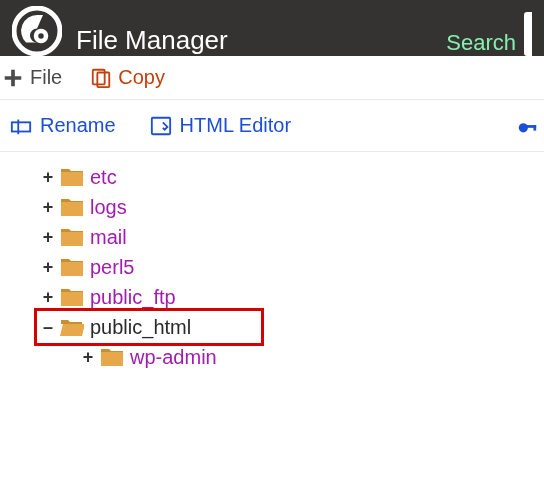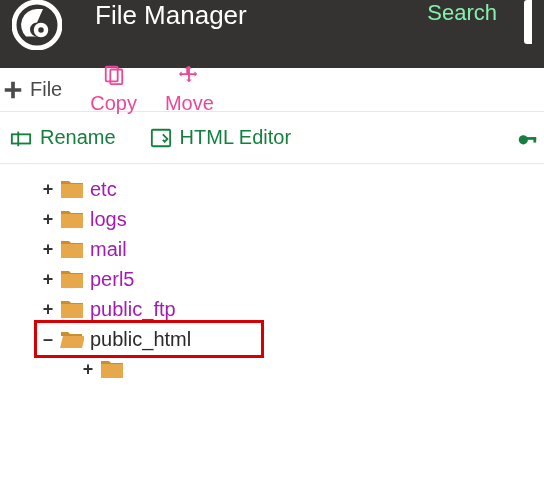--- a/index.html
+++ b/index.html
@@ -1,34 +1,34 @@
 <!DOCTYPE html>
 <html><head>
   <meta charset="utf-8">
   <style>
     * { margin:0; padding:0; box-sizing:border-box; }
     body { font-family:"Helvetica Neue",Arial,sans-serif; width:544px; height:504px; overflow:hidden; background:#fff; color:#555; }
 
     
-    .header { background:#353232; display:flex; align-items:flex-start; height:68px; padding:0 12px;gap:19px; }
+    .header { background:#353232; display:flex; align-items:flex-end; height:56px; padding:0 12px; }
     .logo { width:50px; height:50px; margin-right:14px; }
     .logo svg { display:block; }
     .app-title { color:#fff; font-size:26px; font-weight:400; flex:1; }
     .search { color:#86efac; font-size:22px; margin-right:8px; }
     .search-box { width:8px; height:44px; background:#fff; border-radius:3px 0 0 3px; }
 
     
     .toolbar { display:flex; align-items:center; height:44px; border-bottom:1px solid #e8e8e8; padding-left:2px; gap:28px; }
     .tb-item { display:flex; align-items:center; font-size:20px; gap:6px; color:#4a4a4a; }
-    .tb-item.disabled { color:#ec4899;flex-direction:column; }
+    .tb-item.disabled { color:#c2410c; }
     .icon { display:inline-flex; align-items:center; justify-content:center; width:22px; height:22px; }
     .icon svg { width:100%; height:100%; fill:currentColor; }
 
     .toolbar2 { display:flex; align-items:center; height:52px; padding-left:10px; gap:34px; border-bottom:1px solid #e8e8e8; }
-    .tb2-item { display:flex; align-items:center; gap:8px; font-size:20px; color:#15803d;justify-content:center; }
+    .tb2-item { display:flex; align-items:center; gap:8px; font-size:20px; color:#1d4ed8;justify-content:center; }
 
     
     .tree { padding:10px 0 0 18px; font-size:20px; line-height:1.0; }
     .tree-row { display:flex; align-items:center; padding:5px 0; }
     .expander { width:16px; text-align:center; font-weight:700; color:#343434; margin-right:4px; font-size:18px;}
     .folder-icon { width:24px; height:20px; margin-right:6px; position:relative; }
     .folder-icon svg { display:block; width:100%; height:100%; }
     .folder-label { color:#a21caf; }
     .indent1 { margin-left:22px; }
     .indent2 { margin-left:62px; }
@@ -64,28 +64,20 @@
     <span>File</span>
   </div>
   <div class="tb-item disabled">
     <span class="icon">
         <svg viewBox="0 0 24 24">
           <rect x="3" y="3" width="13" height="16" rx="1" fill="none" stroke="currentColor" stroke-width="2"></rect>
           <rect x="8" y="6" width="13" height="16" rx="1" fill="none" stroke="currentColor" stroke-width="2"></rect>
         </svg>
       </span>
     <span>Copy</span>
-  </div>
-  <div class="tb-item disabled">
-    <span class="icon">
-        <svg viewBox="0 0 24 24">
-          <path d="M12 2l3 3h-2v5h5V8l3 3-3 3v-2h-5v5h2l-3 3-3-3h2v-5H4v2l-3-3 3-3v2h5V5H7z"></path>
-        </svg>
-      </span>
-    <span>Move</span>
   </div>
 </div>
 
 <div class="toolbar2">
   <div class="tb2-item">
     <span class="icon">
         <svg viewBox="0 0 24 24">
           <rect x="2" y="8" width="20" height="10" fill="none" stroke="currentColor" stroke-width="2"></rect>
           <line x1="9" y1="5" x2="9" y2="21" stroke="currentColor" stroke-width="2"></line>
         </svg>
@@ -175,16 +167,17 @@
         <span class="folder-label bold">public_html</span>
       </div>
       <div class="tree-row indent2">
         <span class="expander">+</span>
         <span class="folder-icon">
           <svg viewBox="0 0 24 20">
             <path fill="#c98e2e" d="M1 2h8l2 2h12v2H1z"></path>
             <path fill="#e6a84a" d="M1 5h22v14H1z"></path>
           </svg>
         </span>
+        <span class="folder-label">wp-admin</span>
       </div>
     </div>
   <div class="highlight-box" id="hl" style="display: block; left: 34px; top: 156px; width: 230px; height: 38px;"></div>
 </div>
 
 </body></html>

